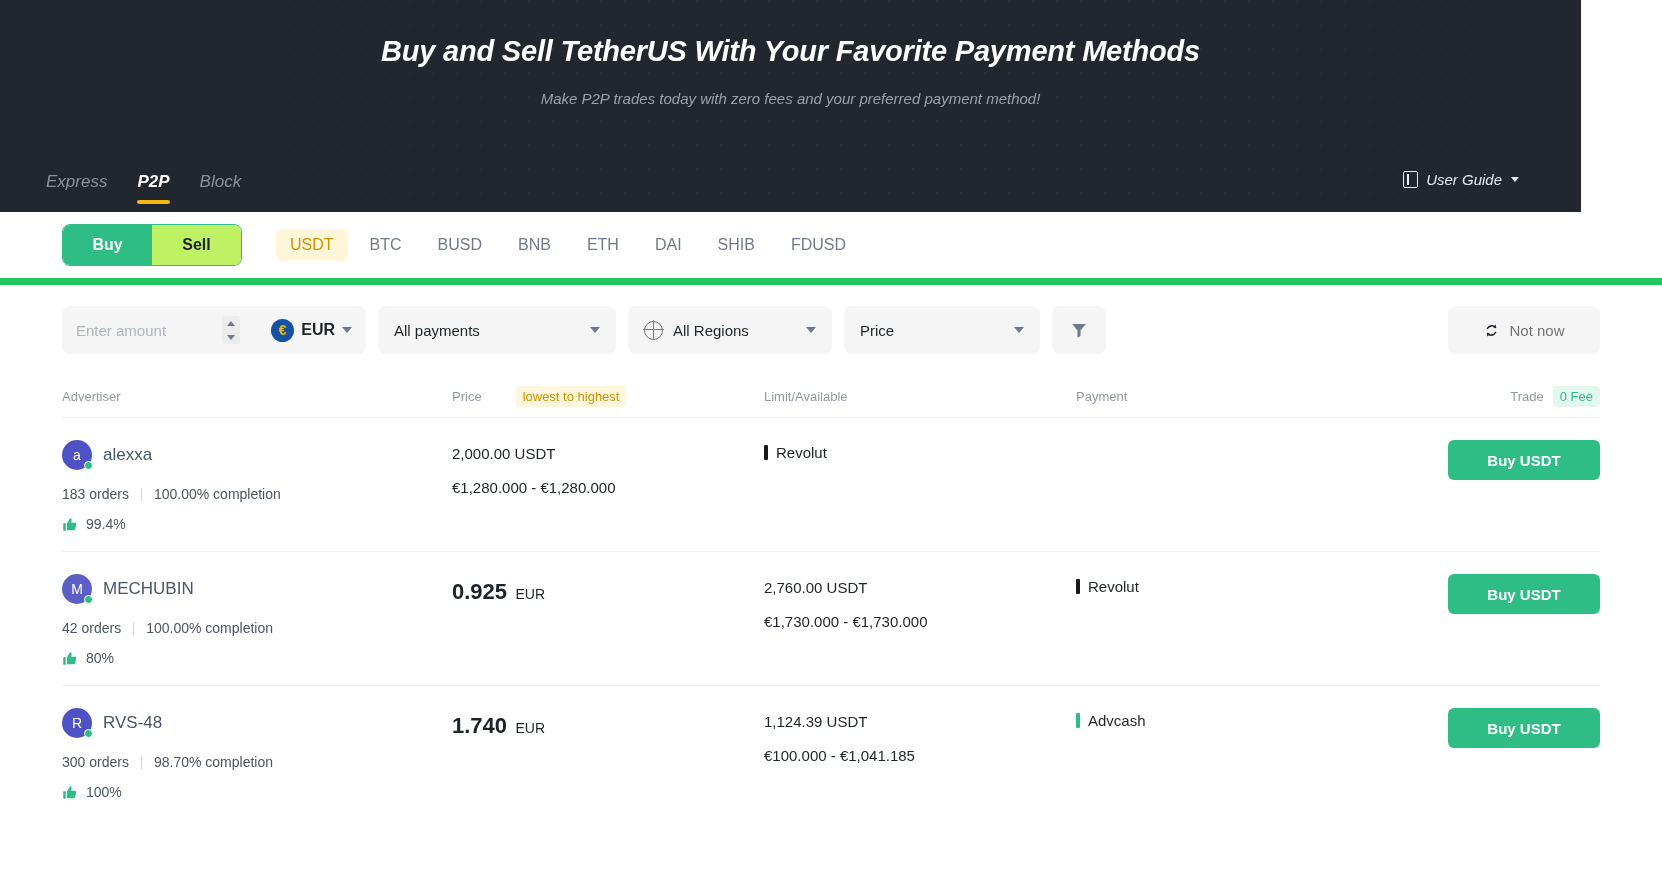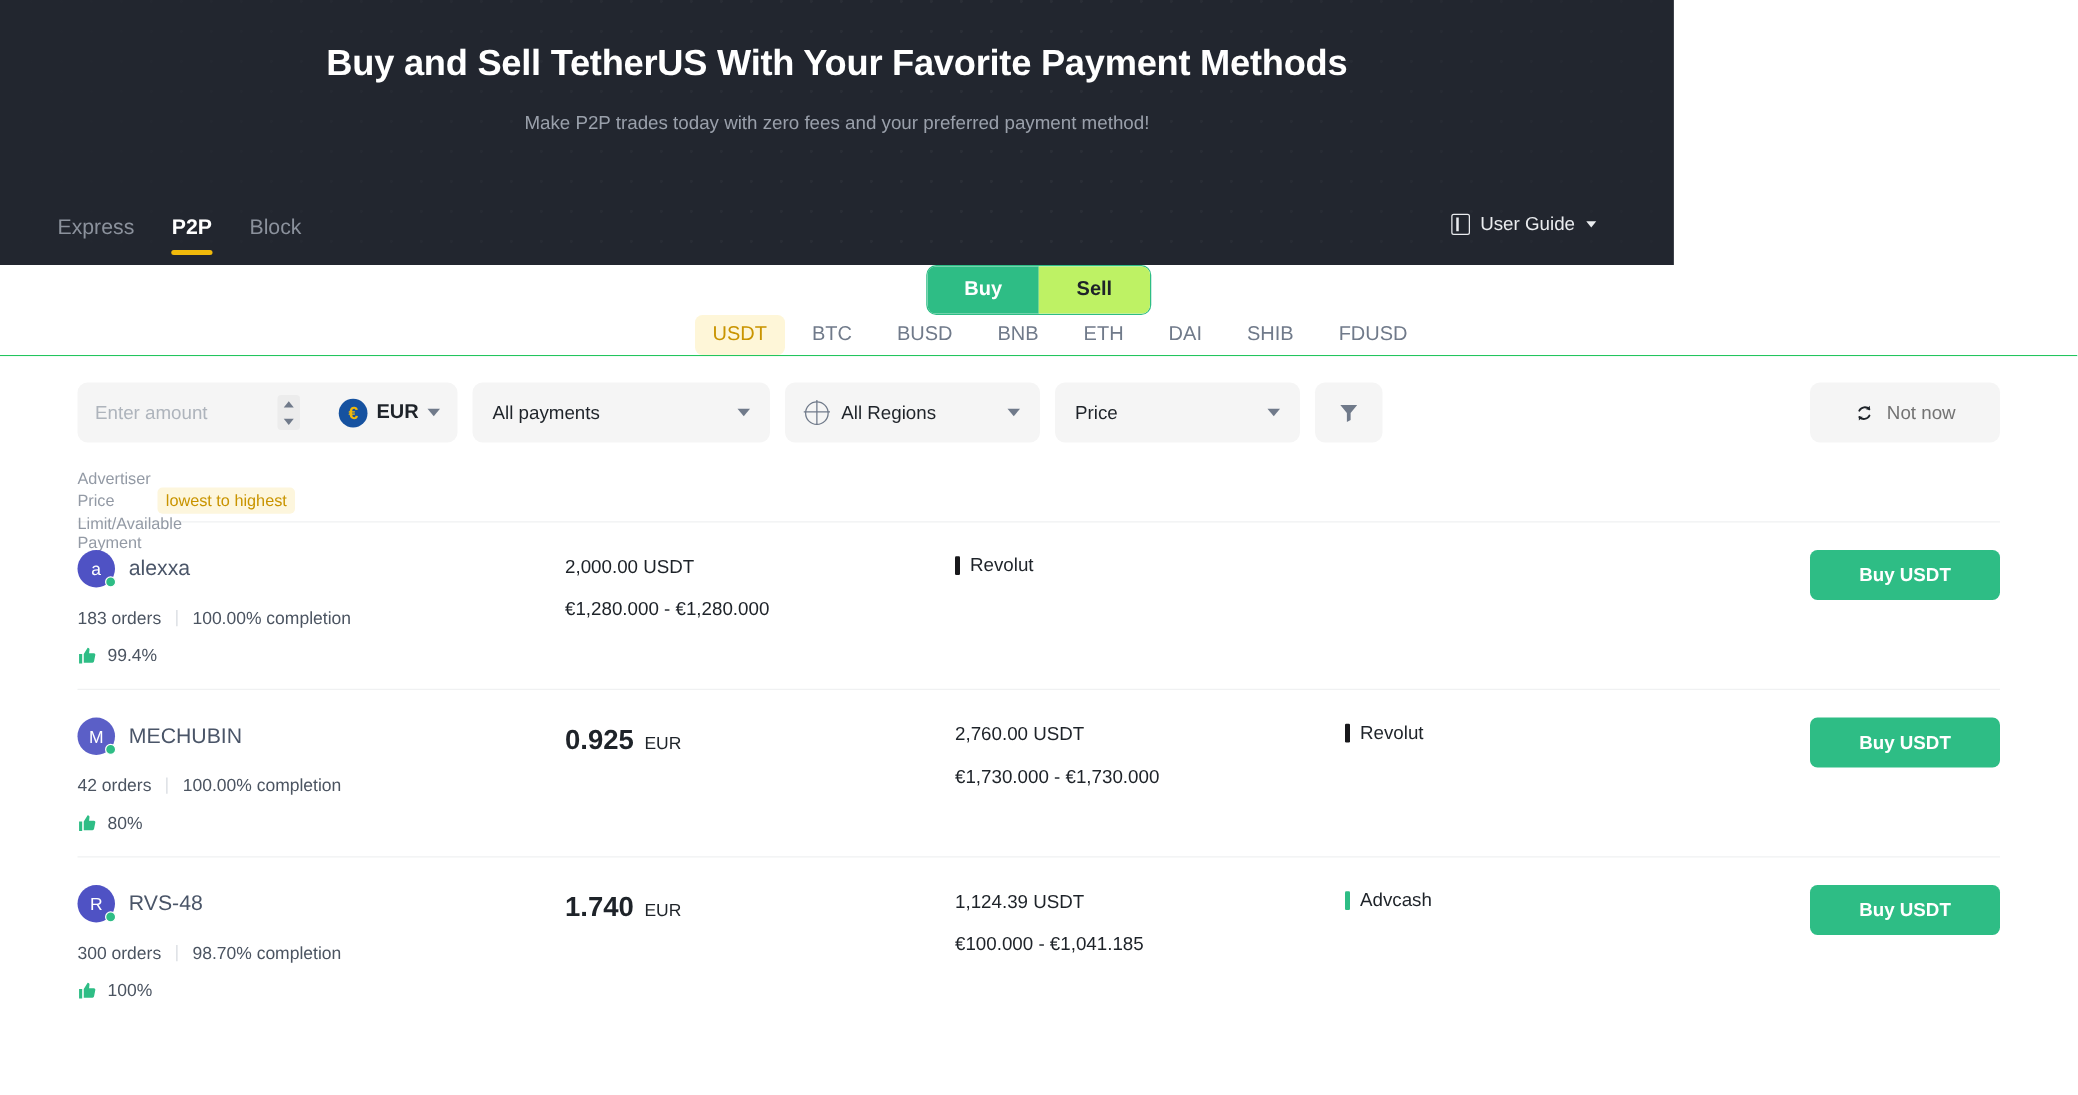--- a/index.html
+++ b/index.html
@@ -7,27 +7,28 @@
     width: 1662px;
     height: 876px;
     font-family: "Liberation Sans", sans-serif;
     background: #ffffff;
     overflow: hidden;
   }
 
   
   .hero {
     position: relative;
-    width: 1339px;
+    width: 1581px;
     height: 212px;
     background-color: #22262f;
     background-image:
       radial-gradient(circle at 1px 1px, rgba(255,255,255,0.055) 1px, transparent 1.6px);
     background-size: 24px 24px;
     overflow: hidden;
+    font-style: italic;
   }
   .hero-fade {
     position: absolute; inset: 0;
     background: linear-gradient(90deg, rgba(34,38,47,1) 0%, rgba(34,38,47,0.55) 35%, rgba(34,38,47,0.3) 60%, rgba(34,38,47,0.85) 100%);
     pointer-events: none;
   }
   .hero-inner { position: relative; z-index: 2; }
   .hero-title {
     text-align: center;
     color: #ffffff;
@@ -109,25 +110,24 @@
     width: 0; height: 0;
     border-left: 4.5px solid transparent;
     border-right: 4.5px solid transparent;
     border-top: 5px solid #eaecef;
     margin-left: 1px;
   }
 
   
   .selector-bar {
     height: 73px;
-    border-bottom: 1px solid #22c55e;
+    border-bottom: 7px solid #22c55e;
     display: flex;
     align-items: center;
     padding: 0 62px;
-    flex-direction: column;
   }
   .buysell {
     display: flex;
     border: 1px solid #2ebd85;
     border-radius: 8px;
     overflow: hidden;
     height: 42px;
     width: 180px;
     background: #fff;
   }
@@ -294,24 +294,24 @@
     gap: 9px;
     cursor: pointer;
     font-size: 15px;
     color: #737373;
   }
 
   
   .table-wrap { padding: 0 62px; }
   .col-head {
     display: flex;
+    align-items: center;
     height: 42px;
     font-size: 13px;
     color: #939aa5;
-    flex-direction: column;
   }
   .c-adv   { width: 390px; }
   .c-price { width: 312px; display: flex; align-items: center; gap: 8px; }
   .c-limit { width: 312px; }
   .c-pay   { width: 258px; }
   .c-trade { flex: 1; display: flex; align-items: center; justify-content: flex-end; gap: 9px; }
   .pill-sort {
     background: #fdf6dd;
     color: #c99400;
     border-radius: 4px;

